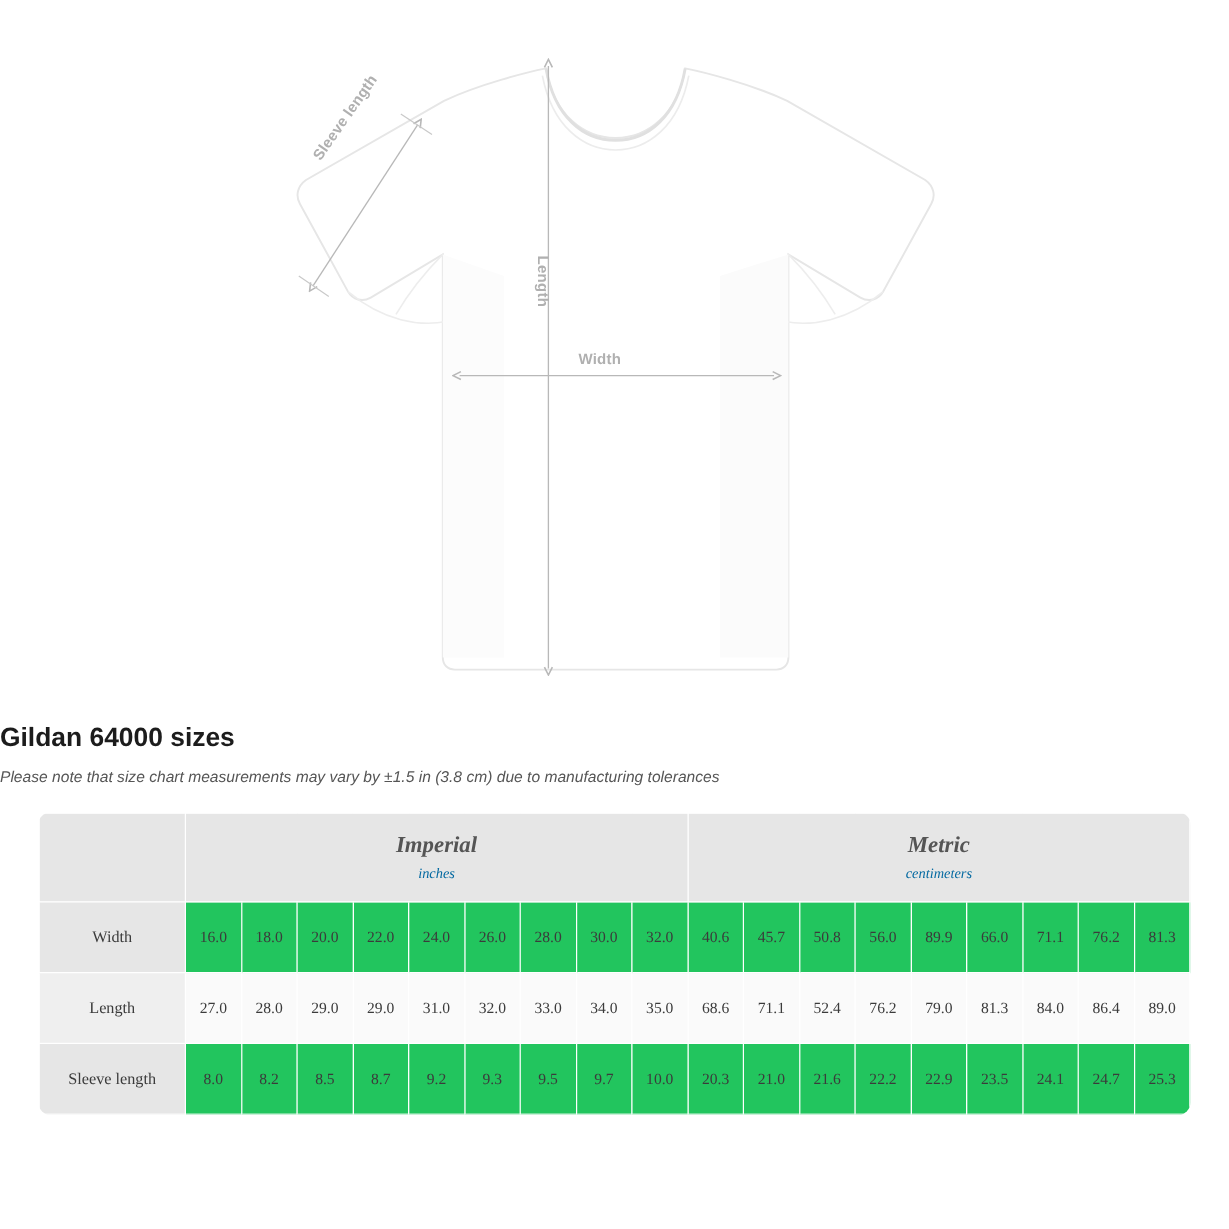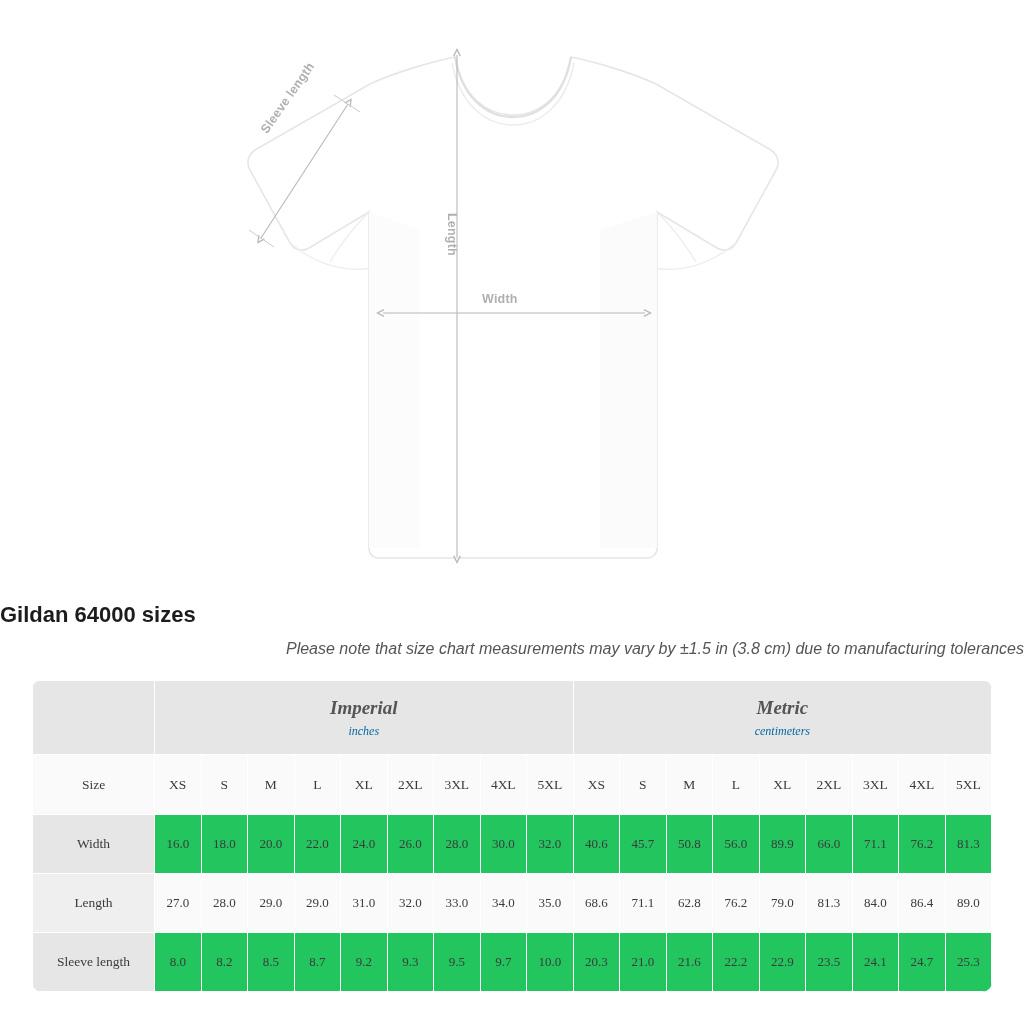--- a/index.html
+++ b/index.html
@@ -48,26 +48,25 @@
 
   
   .title {
     text-align: left;
     font-size: 22px;
     font-weight: bold;
     color: #1c1c1c;
     margin-top: 22px;
   }
   .subtitle {
-    text-align: right;
-    font-size: 16px;
+    text-align: left;
+    font-size: 13px;
     font-style: italic;
     color: #555;
     margin-top: 12px;
-    padding-left: 20px;
   }
 
   
   .table-wrap {
     margin: 22px 32px 0 32px;
     border-radius: 10px;
     overflow: hidden;
   }
   table.size-table {
     width: 960px;
@@ -230,41 +229,20 @@
           <td colspan="9">
             <div class="unit-name">Imperial</div>
             <div class="unit-sub">inches</div>
           </td>
           <td colspan="9">
             <div class="unit-name">Metric</div>
             <div class="unit-sub">centimeters</div>
           </td>
         </tr>
 
-        <tr class="size-row">
-          <td class="rowhead">Size</td>
-          <td>XS</td>
-          <td>S</td>
-          <td>M</td>
-          <td>L</td>
-          <td>XL</td>
-          <td>2XL</td>
-          <td>3XL</td>
-          <td>4XL</td>
-          <td>5XL</td>
-          <td>XS</td>
-          <td>S</td>
-          <td>M</td>
-          <td>L</td>
-          <td>XL</td>
-          <td>2XL</td>
-          <td>3XL</td>
-          <td>4XL</td>
-          <td>5XL</td>
-        </tr>
 
         <tr class="data-row alt">
           <td class="rowhead">Width</td>
           <td>16.0</td>
           <td>18.0</td>
           <td>20.0</td>
           <td>22.0</td>
           <td>24.0</td>
           <td>26.0</td>
           <td>28.0</td>
@@ -287,21 +265,21 @@
           <td>28.0</td>
           <td>29.0</td>
           <td>29.0</td>
           <td>31.0</td>
           <td>32.0</td>
           <td>33.0</td>
           <td>34.0</td>
           <td>35.0</td>
           <td>68.6</td>
           <td>71.1</td>
-          <td>62.8</td>
+          <td>52.4</td>
           <td>76.2</td>
           <td>79.0</td>
           <td>81.3</td>
           <td>84.0</td>
           <td>86.4</td>
           <td>89.0</td>
         </tr>
 
         <tr class="data-row alt">
           <td class="rowhead">Sleeve length</td>

